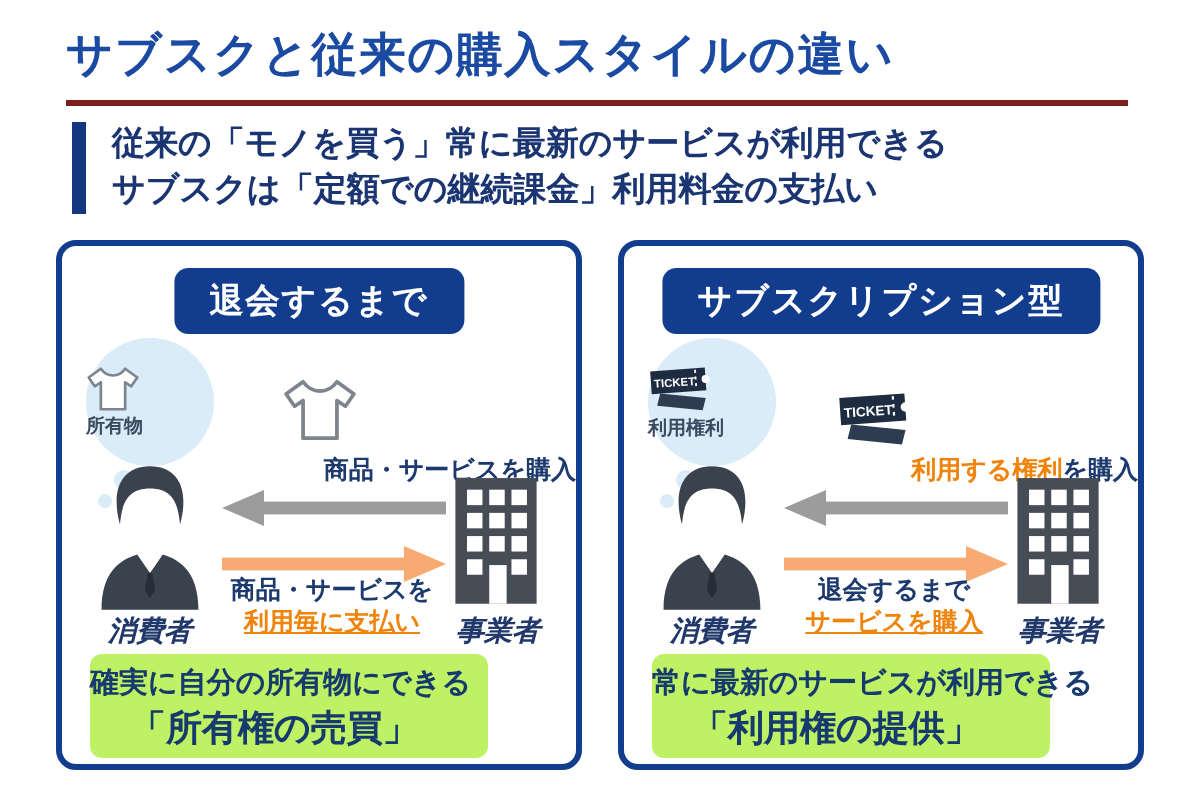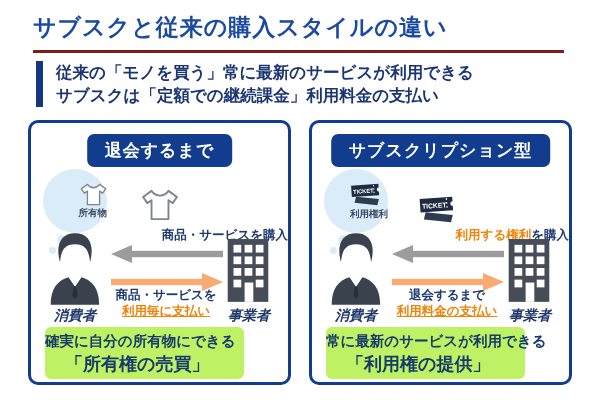--- a/index.html
+++ b/index.html
@@ -25,21 +25,21 @@
   }
   .panel.left{left:28px;}
   .panel.right{left:309px;}
   .pill{
     position:absolute;top:11px;left:50%;transform:translateX(-50%);
     background:#123c8d;color:#fff;font-size:17px;font-weight:800;
     padding:5px 18px;border-radius:7px;white-space:nowrap;letter-spacing:1px;
   }
   .bubble{
     position:absolute;left:12px;top:46px;width:64px;height:64px;border-radius:50%;
-    background:#d9ecf8;display:flex;flex-direction:column;align-items:flex-end;justify-content:center;gap:1px;
+    background:#d9ecf8;display:flex;flex-direction:column;align-items:flex-start;justify-content:center;gap:1px;
   }
   .bubble-label{font-size:9.5px;font-weight:700;color:#3c4c60;white-space:nowrap;}
   .trail{position:absolute;border-radius:50%;background:#d9ecf8;}
   .trail.t1{left:26px;top:112px;width:10px;height:10px;}
   .trail.t2{left:18px;top:124px;width:7px;height:7px;}
   .center-icon{position:absolute;left:50%;transform:translateX(-50%);}
   .tshirt-lg{top:66px;}
   .ticket-lg{top:72px;}
   .purchase-text{
     position:absolute;top:104px;left:0;width:100%;text-align:right;
@@ -214,20 +214,20 @@
   </svg>
   <div class="actor-label business">事業者</div>
 
   <svg class="arrow orange" width="112" height="18" viewBox="0 0 112 18">
     <rect x="0" y="5.8" width="92" height="6.4" fill="#f7ab72"></rect>
     <polygon points="91,0 112,9 91,18" fill="#f7ab72"></polygon>
   </svg>
 
   <div class="pay-text">
     <div class="l1">退会するまで</div>
-    <div class="l2">利用料金の支払い</div>
+    <div class="l2">サービスを購入</div>
   </div>
 
   <div class="info-box">
     <div class="l1">常に最新のサービスが利用できる</div>
     <div class="l2">「利用権の提供」</div>
   </div>
 </section>
 
 </body></html>

